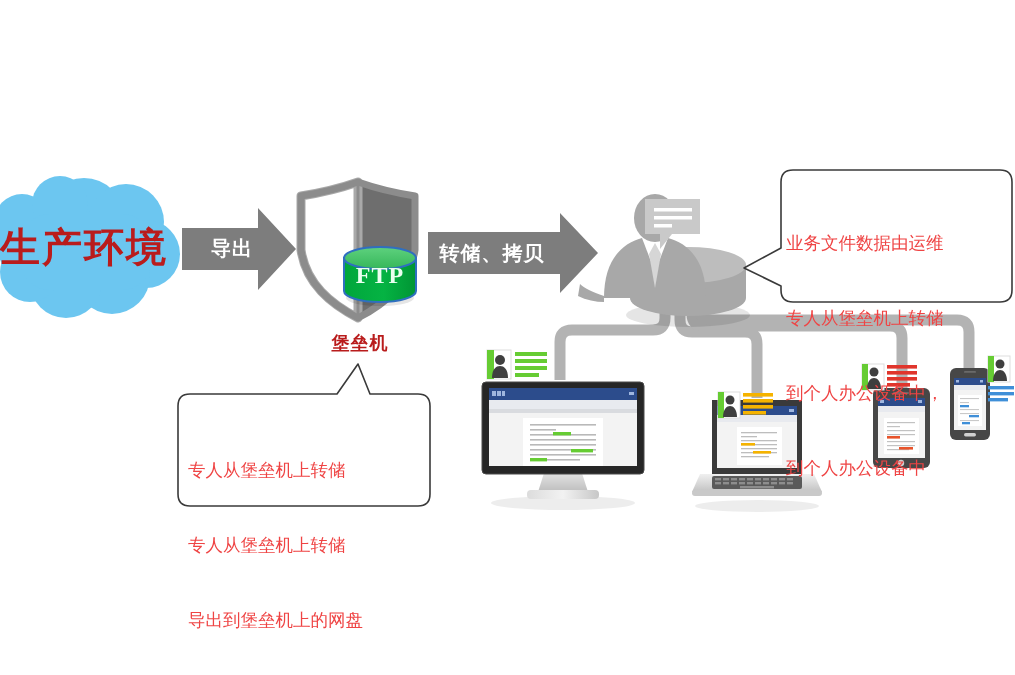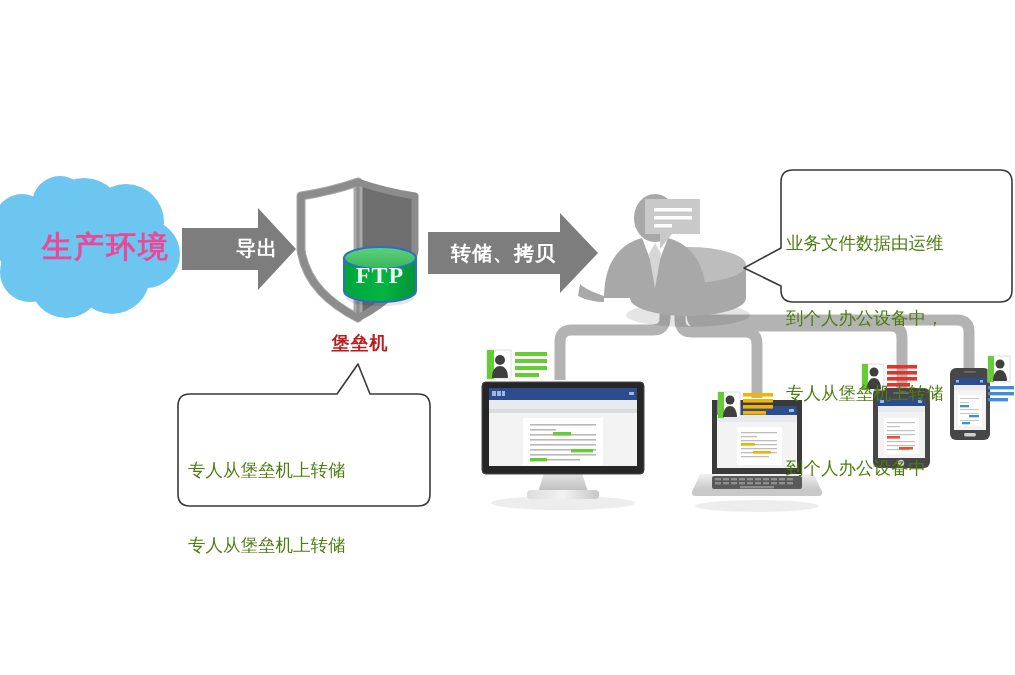--- a/index.html
+++ b/index.html
@@ -5,42 +5,42 @@
 <style>
   html,body{margin:0;padding:0;background:#ffffff;}
   body{width:1015px;height:675px;overflow:hidden;
        font-family:"DejaVu Sans","Liberation Sans",sans-serif;}
   #stage{position:relative;width:1015px;height:675px;background:#ffffff;}
   .abs{position:absolute;}
   svg{display:block;}
   .ct{position:absolute;white-space:pre;}
   
   .cloud-label{
-    left:0px;top:228px;width:170px;text-align:right;
-    font-size:30px;font-weight:bold;color:#ec4899;
+    left:0px;top:228px;width:170px;text-align:left;
+    font-size:40px;font-weight:bold;color:#b91c1c;
     letter-spacing:2px;line-height:38px;
   }
   
   .arrow-label{
     font-size:20px;font-weight:bold;color:#ffffff;
-    letter-spacing:1px;text-align:right;
+    letter-spacing:1px;text-align:center;
   }
   #arrow1-label{left:186px;top:235px;width:92px;}
   #arrow2-label{left:428px;top:240px;width:128px;}
   
   #ftp-text{left:344px;top:262px;width:72px;text-align:center;
     font-size:24px;font-weight:bold;color:#eafff0;
     font-family:Liberation Serif, serif;
     letter-spacing:1px;}
   
   #bastion-label{left:300px;top:331px;width:120px;text-align:center;
     font-size:18px;font-weight:bold;color:#b91c1c;letter-spacing:1px;}
   
   .callout-text{
-    font-size:17.5px;color:#4d7c0f;line-height:25px;
+    font-size:17.5px;color:#ef4444;line-height:25px;
     letter-spacing:0px;text-align:left;font-family:Liberation Serif, serif;
   }
   #callout-tr-text{left:786px;top:181px;width:205px;}
   #callout-bl-text{left:188px;top:408px;width:224px;}
 </style>
 </head>
 <body>
 
 <div id="stage">
 
@@ -357,23 +357,24 @@
   <div class="ct arrow-label" id="arrow1-label">导出</div>
 
   <div class="ct arrow-label" id="arrow2-label">转储、拷贝</div>
 
   <div class="ct" id="ftp-text">FTP</div>
 
   <div class="ct" id="bastion-label">堡垒机</div>
 
   <div class="ct callout-text" id="callout-tr-text">
     <div>业务文件数据由运维</div>
+    <div>专人从堡垒机上转储</div>
     <div>到个人办公设备中，</div>
-    <div>专人从堡垒机上转储</div>
     <div>到个人办公设备中</div>
   </div>
 
   <div class="ct callout-text" id="callout-bl-text">
     <div>专人从堡垒机上转储</div>
     <div>专人从堡垒机上转储</div>
+    <div>导出到堡垒机上的网盘</div>
   </div>
 
 </div>
 
 </body></html>

